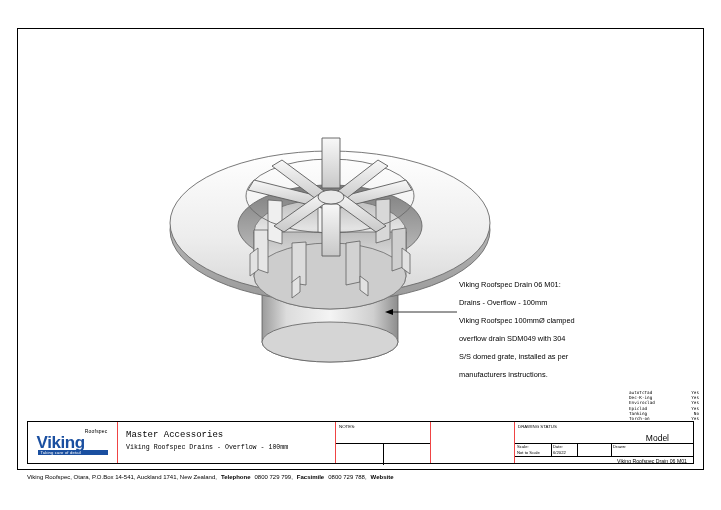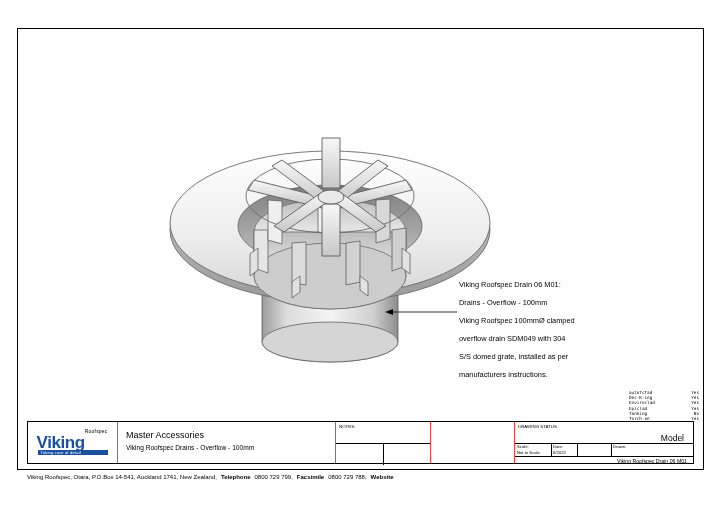--- a/index.html
+++ b/index.html
@@ -104,21 +104,21 @@
   .logo-bar {
     position: absolute; left: 1px; top: 22px; width: 70px; height: 5px;
     background: #1a4fa0;
   }
   .logo-tag {
     position: absolute; left: 4px; top: 22.2px;
     font-size: 4.2px; color: #ffffff; letter-spacing: .15px;
   }
 
   
-  #tb-title { width: 218px; padding: 8px 8px 0 8px; }
+  #tb-title { width: 218px; padding: 8px 8px 0 8px; font-family: Liberation Mono, monospace; }
   #tb-title .t1 { font-size: 9px; margin-bottom: 4px; }
   #tb-title .t2 { font-size: 6.6px; }
 
   
   #tb-notes { width: 95px; }
   #tb-notes .notes-label {
     position: absolute; left: 3px; top: 2px; font-size: 4.4px;
   }
   #tb-notes .notes-hline {
     position: absolute; left: 0; top: 21px; width: 100%; height: 0;
@@ -131,21 +131,21 @@
 
   
   #tb-blank { width: 84px; }
 
   
   #tb-status { flex: 1; }
   .st-label {
     position: absolute; left: 3px; top: 2px; font-size: 4.4px;
   }
   .st-model {
-    position: absolute; right: 9px; top: 11px; font-size: 8.5px;
+    position: absolute; right: 24px; top: 11px; font-size: 8.5px;
   }
   .st-hline1 { position: absolute; left: 0; top: 21px; width: 100%; border-top: 1px solid #000; }
   .st-hline2 { position: absolute; left: 0; top: 34px; width: 100%; border-top: 1px solid #000; }
   .st-vline1 { position: absolute; left: 36px; top: 21px; height: 13px; border-left: 1px solid #000; }
   .st-vline2 { position: absolute; left: 62px; top: 21px; height: 13px; border-left: 1px solid #000; }
   .st-vline3 { position: absolute; left: 96px; top: 21px; height: 13px; border-left: 1px solid #000; }
   .st-scale { position: absolute; left: 2px; top: 22px; font-size: 4.2px; }
   .st-nts   { position: absolute; left: 2px; top: 27.5px; font-size: 4.2px; }
   .st-date  { position: absolute; left: 38px; top: 22px; font-size: 4.2px; }
   .st-dateval { position: absolute; left: 38px; top: 27.5px; font-size: 4.2px; }

